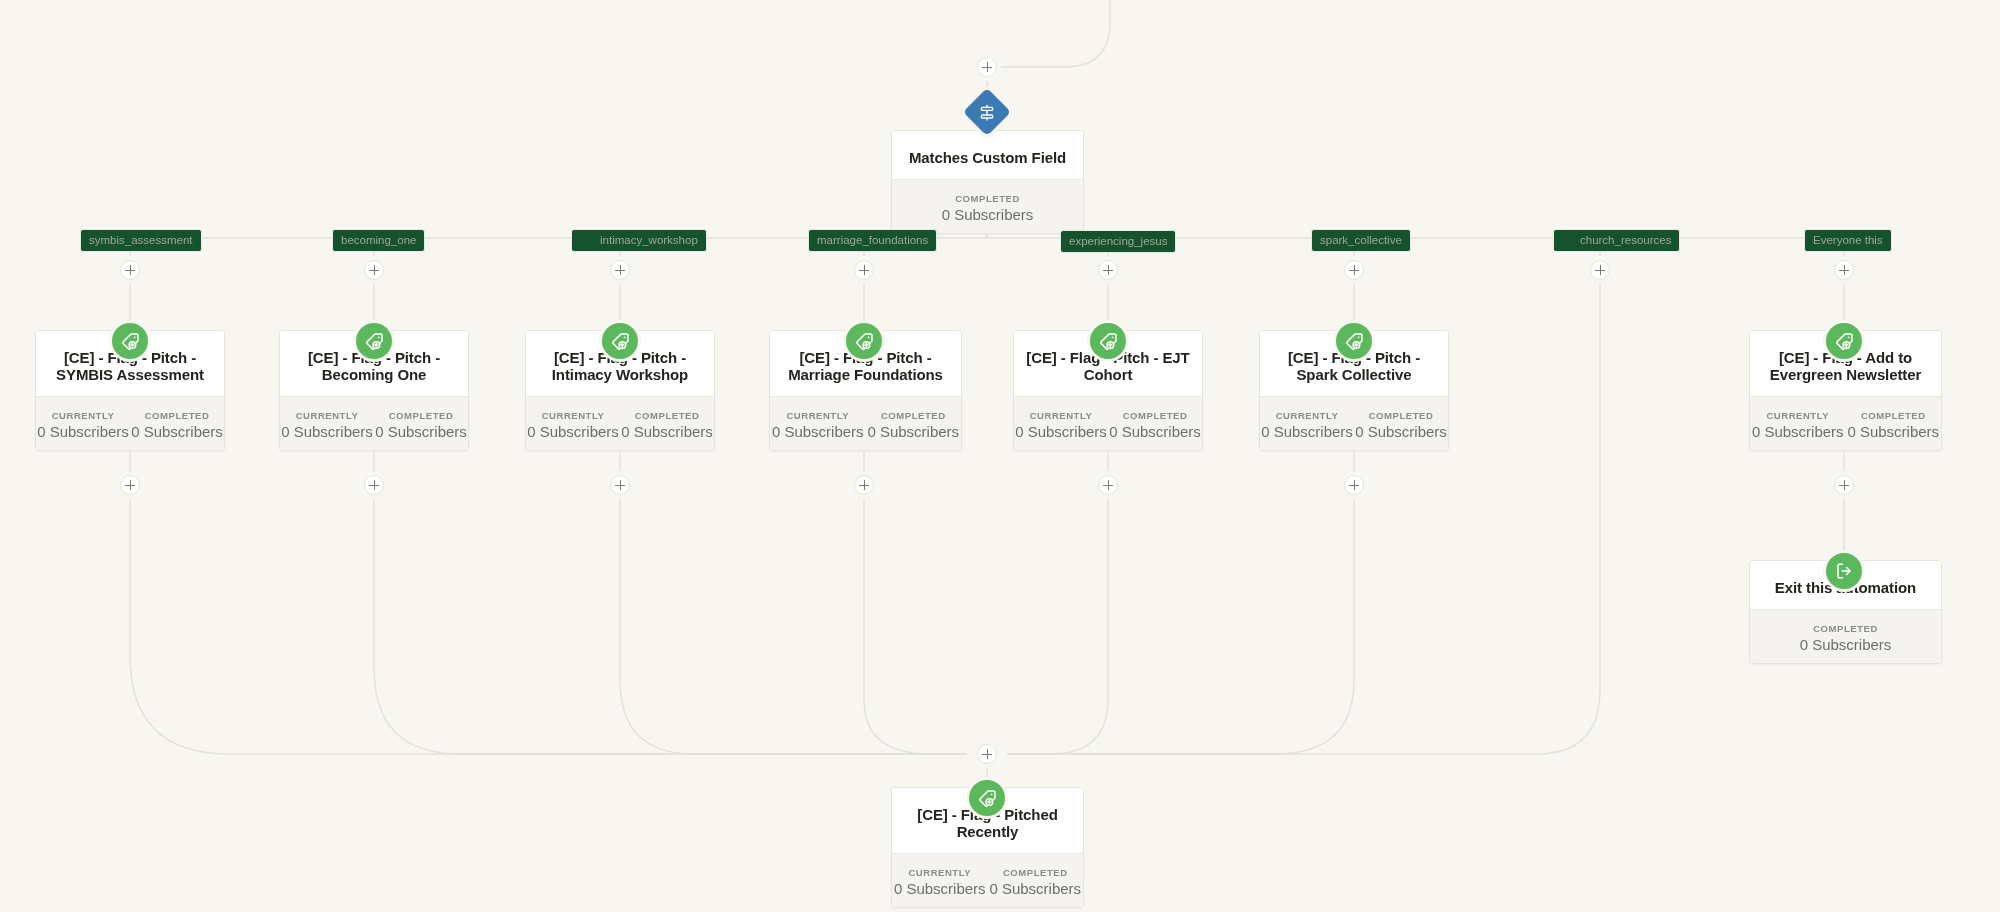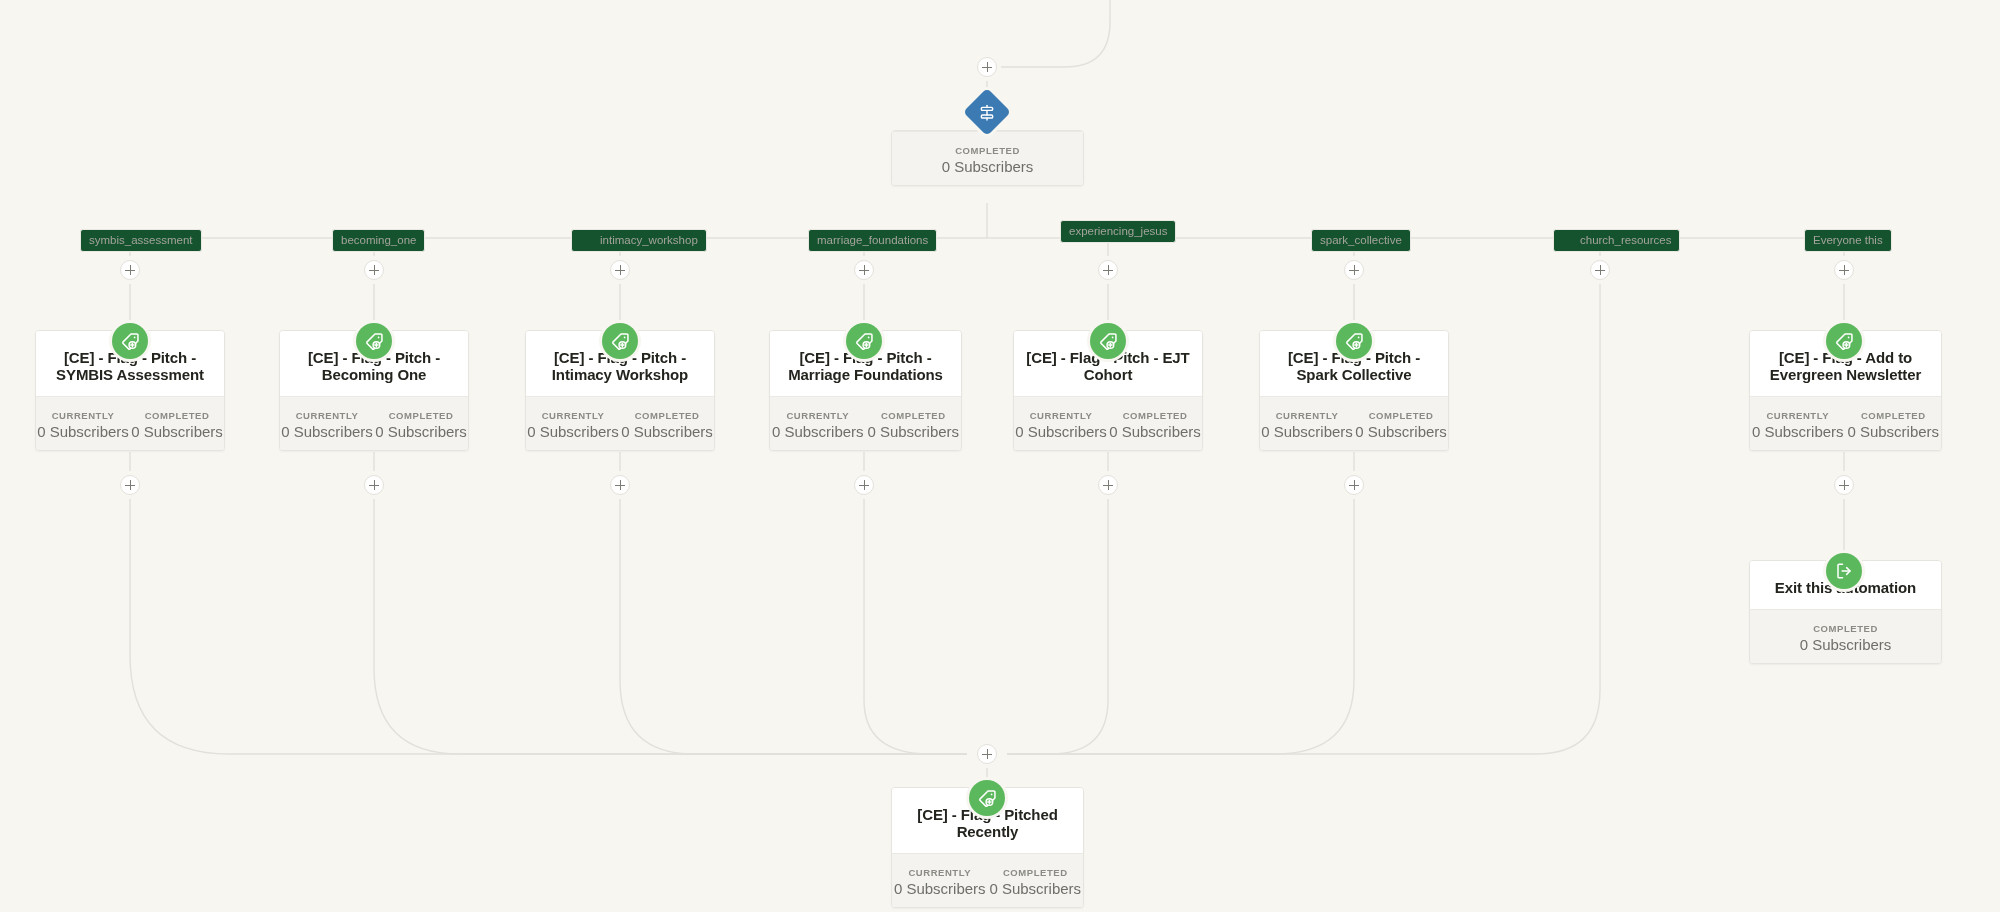--- a/index.html
+++ b/index.html
@@ -203,33 +203,34 @@
         <rect x="4" y="4.5" width="16" height="4.2" rx="1.6"></rect>
         <rect x="4" y="15.3" width="16" height="4.2" rx="1.6"></rect>
         <line x1="12" y1="1.8" x2="12" y2="4.5"></line>
         <line x1="12" y1="8.7" x2="12" y2="15.3"></line>
         <line x1="12" y1="19.5" x2="12" y2="22.2"></line>
       </svg>
     </span>
   </div>
 
   <div class="node-card" style="left:891px; top:130px; width:193px;">
+    <div class="card-title single">Matches Custom Field</div>
     <div class="card-stats">
       <div class="stat">
         <div class="stat-label">COMPLETED</div>
         <div class="stat-value">0 Subscribers</div>
       </div>
     </div>
   </div>
 
   <div class="branch-label" style="left:80px; top:229px;"><span>symbis_assessment</span></div>
   <div class="branch-label" style="left:332px; top:229px;"><span>becoming_one</span></div>
   <div class="branch-label" style="left:571px; top:229px;padding-left:28px;"><span>intimacy_workshop</span></div>
   <div class="branch-label" style="left:808px; top:229px;"><span>marriage_foundations</span></div>
-  <div class="branch-label" style="left:1060px; top:220px;"><span>experiencing_jesus</span></div>
+  <div class="branch-label" style="left:1060px; top:230px;"><span>experiencing_jesus</span></div>
   <div class="branch-label" style="left:1311px; top:229px;"><span>spark_collective</span></div>
   <div class="branch-label" style="left:1553px; top:229px;padding-left:26px;"><span>church_resources</span></div>
   <div class="branch-label" style="left:1804px; top:229px;"><span>Everyone this</span></div>
 
   <div class="plus-node" style="left:120px;  top:260px;"></div>
   <div class="plus-node" style="left:364px;  top:260px;"></div>
   <div class="plus-node" style="left:610px;  top:260px;"></div>
   <div class="plus-node" style="left:854px;  top:260px;"></div>
   <div class="plus-node" style="left:1098px; top:260px;"></div>
   <div class="plus-node" style="left:1344px; top:260px;"></div>

